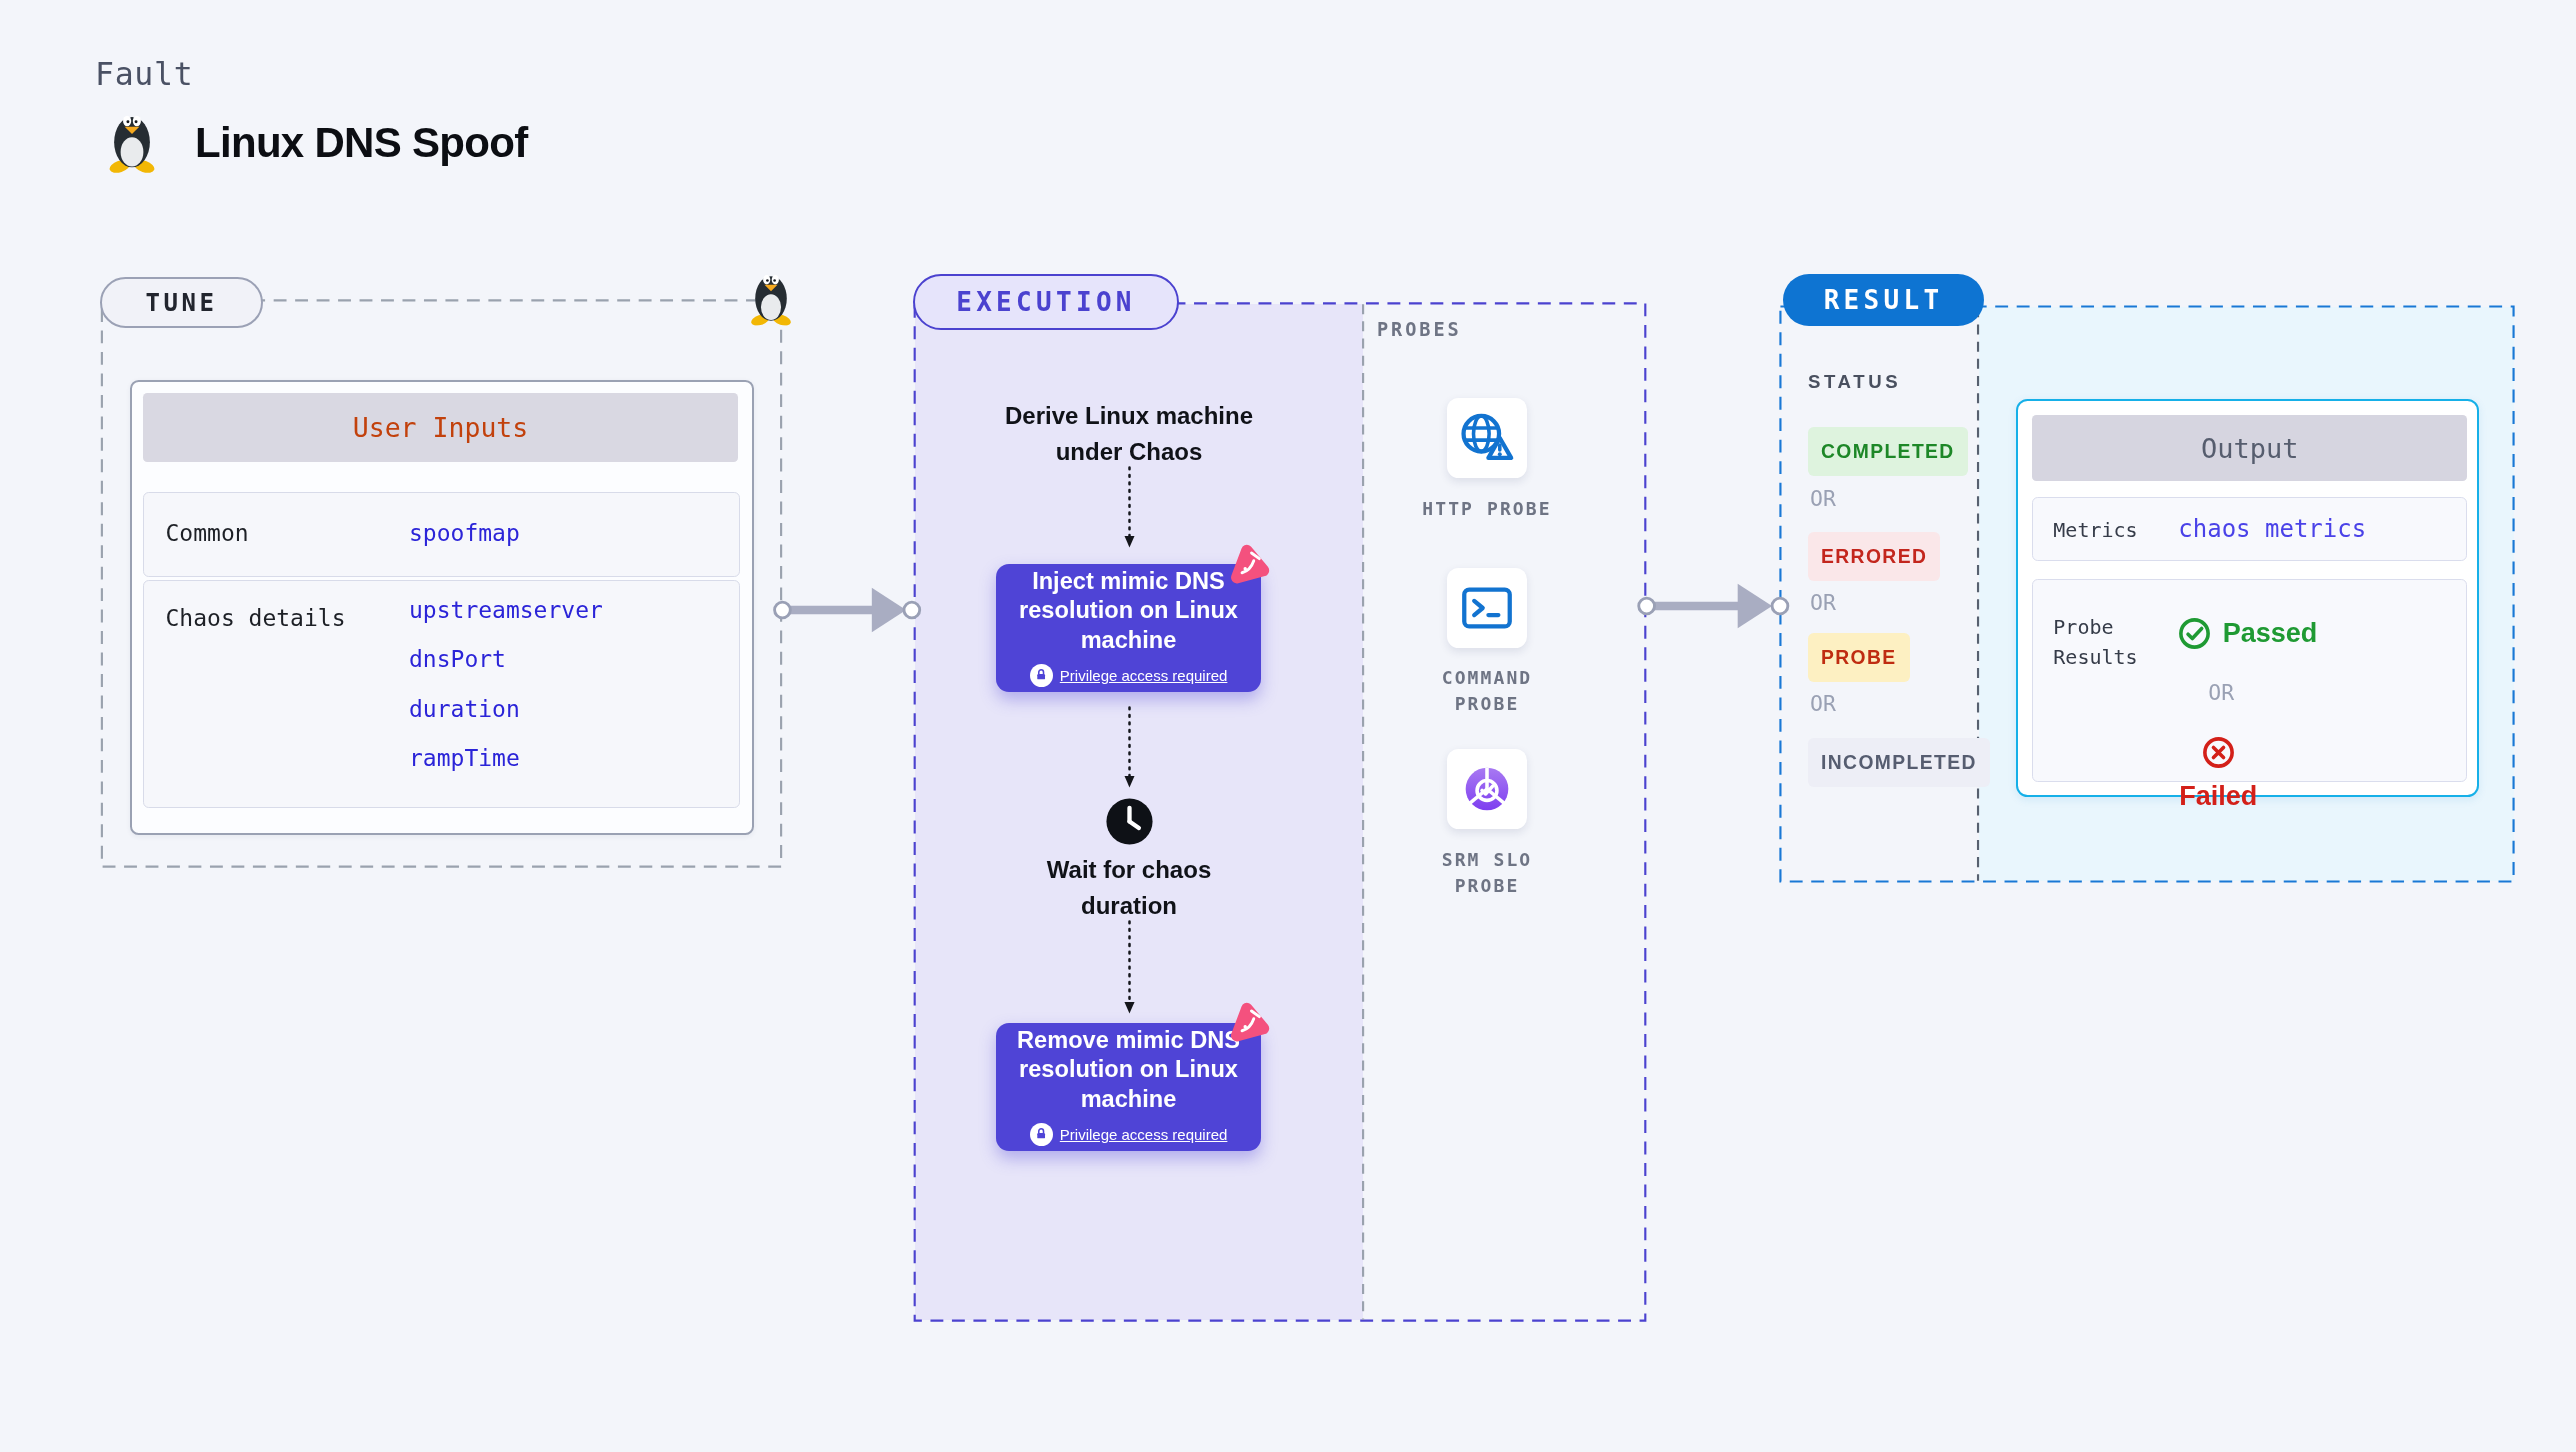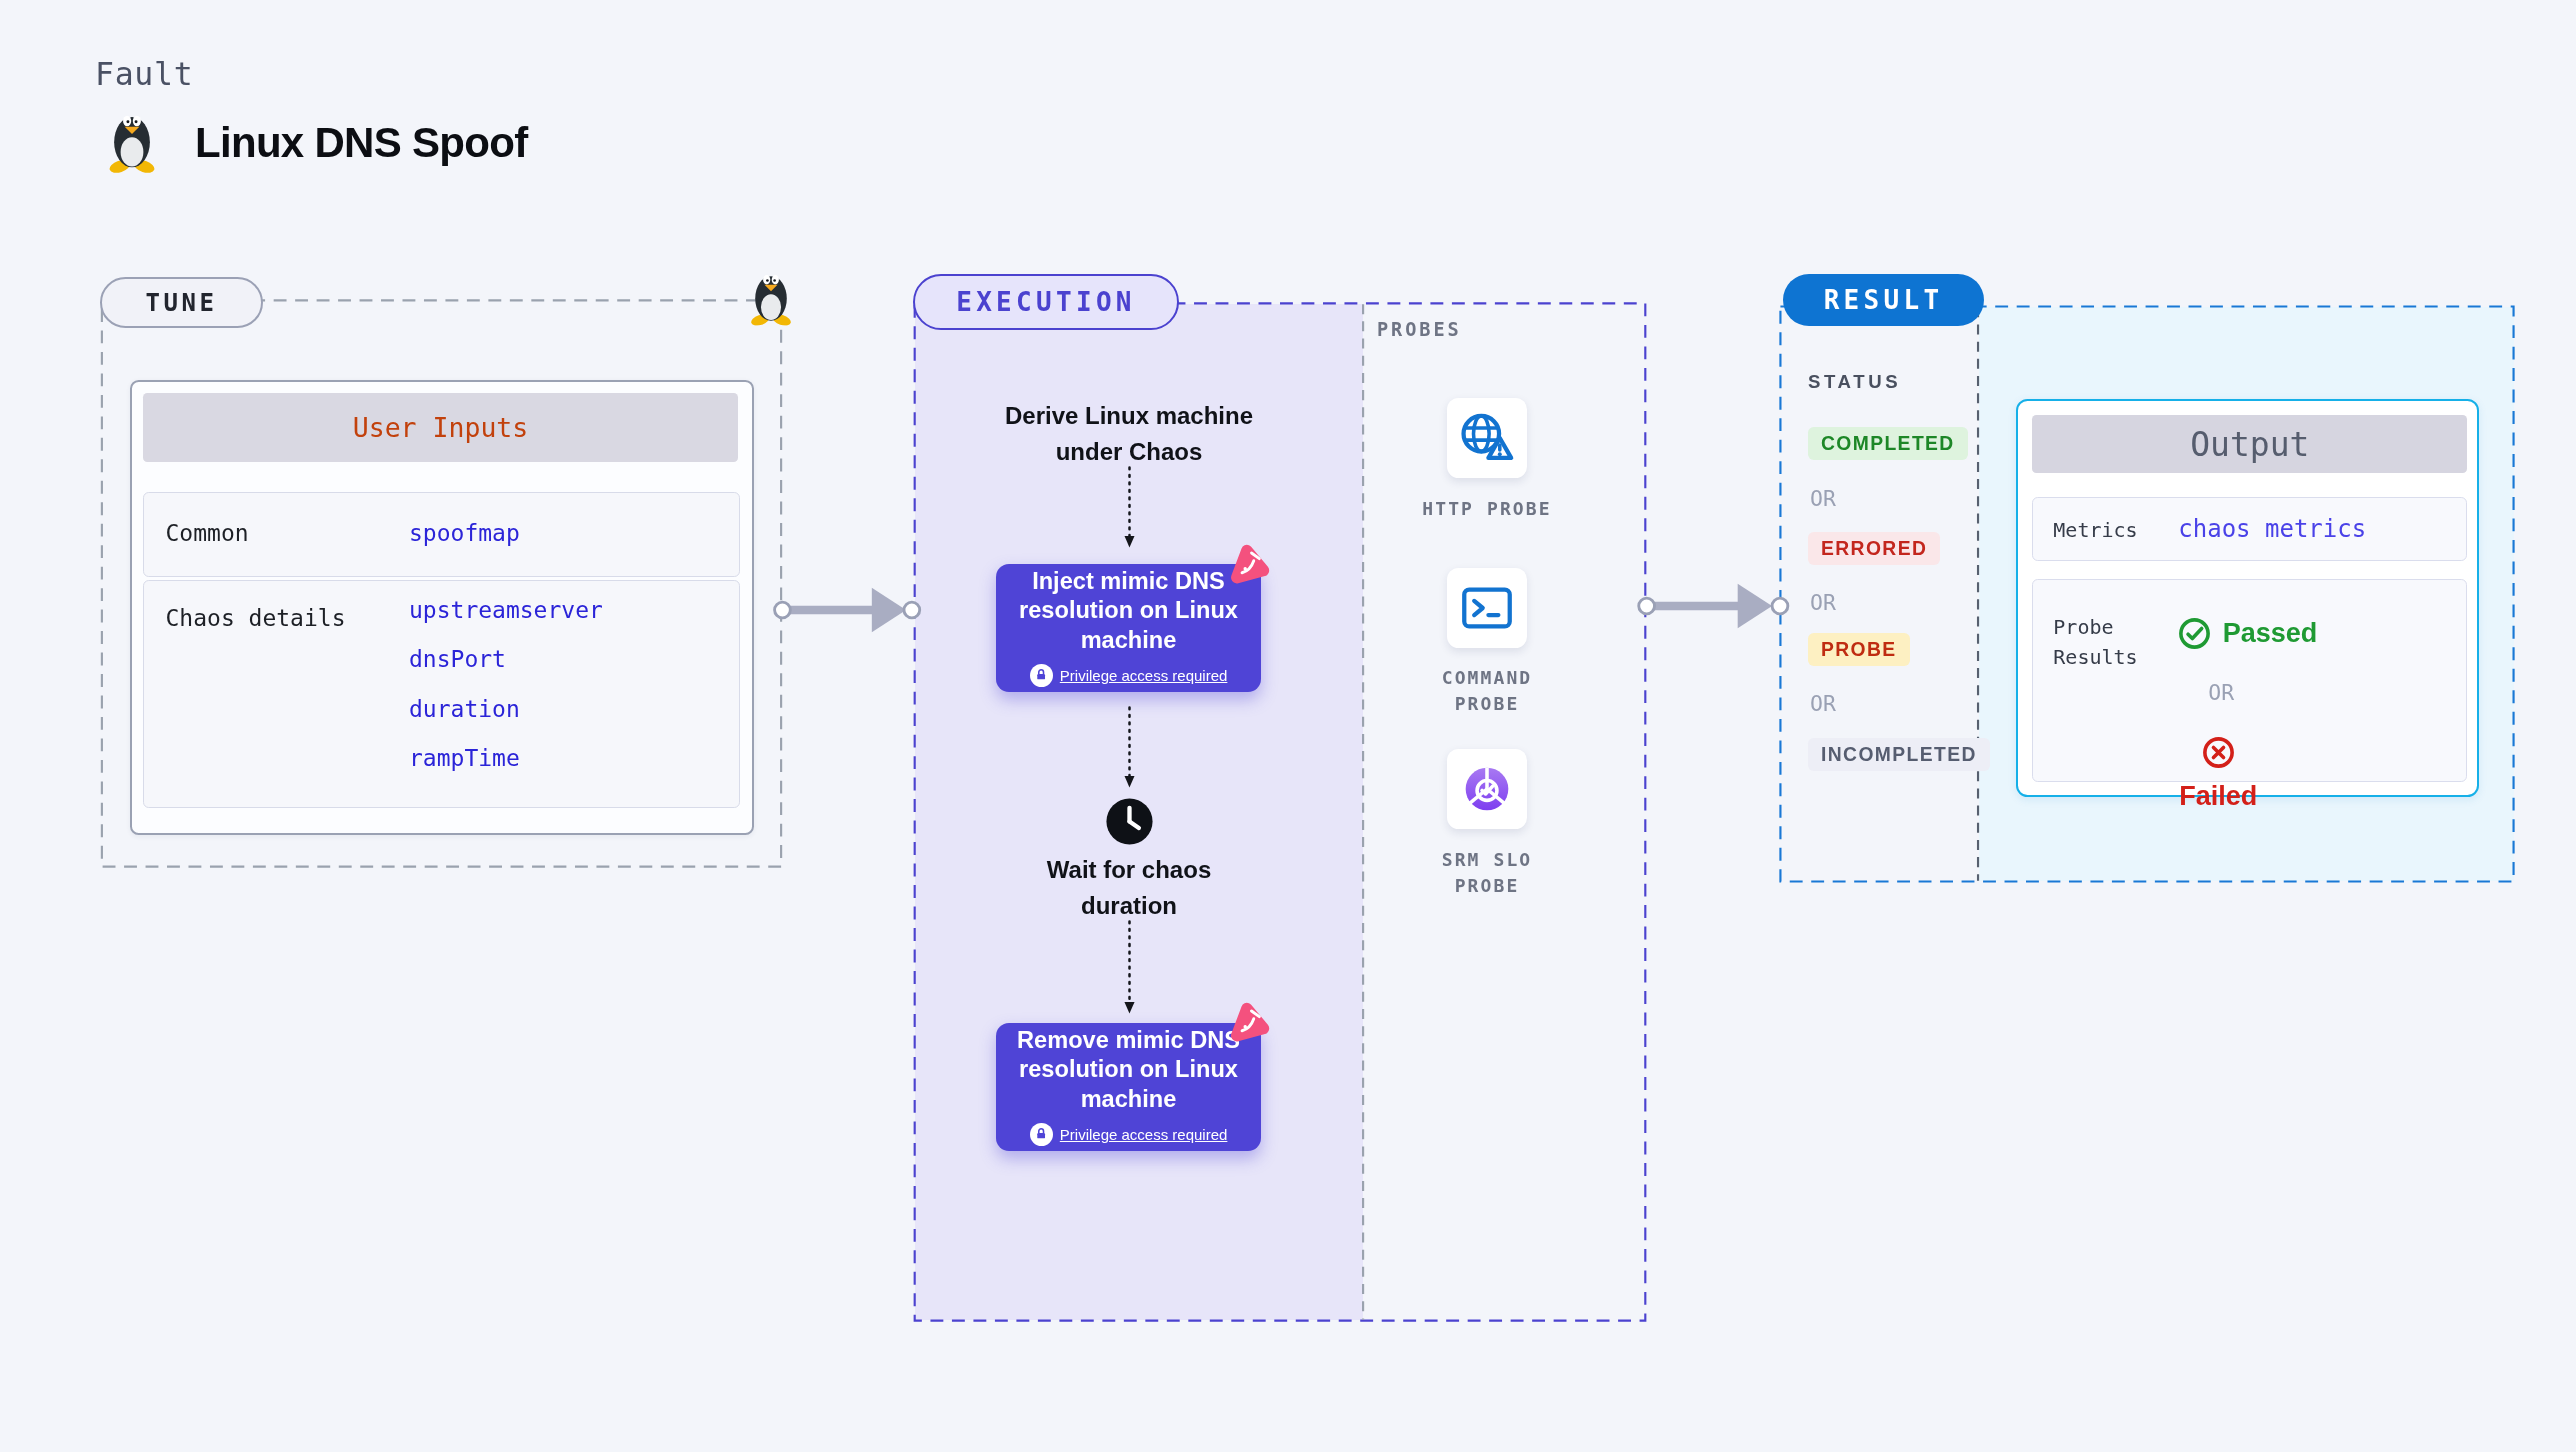--- a/index.html
+++ b/index.html
@@ -63,37 +63,37 @@
   .probes-heading{left:1377px;top:319px;font-size:18.6px;font-weight:700;color:#6e7484;
                   letter-spacing:2.9px;z-index:5;}
   .probe-card{width:80px;height:80px;background:#ffffff;border-radius:11.5px;z-index:5;
               box-shadow:0 3.6px 8.6px rgba(30,40,90,.10);display:flex;align-items:center;justify-content:center;}
   .probe-label{width:158px;text-align:center;font-family:"DejaVu Sans Mono",monospace;font-size:18px;
                font-weight:600;color:#6e7484;letter-spacing:2.1px;line-height:1.45;z-index:5;}
 
   
   .status-heading{left:1808px;top:371px;font-size:18.6px;font-weight:700;color:#49505f;
                   letter-spacing:3.6px;z-index:5;}
-  .badge{height:33px;display:inline-flex;align-items:center;border-radius:5.7px;padding:0 13px;
+  .badge{height:33px;display:inline-flex;align-items:center;border-radius:5.7px;padding:8px 13px;
          font-size:19.3px;font-weight:700;letter-spacing:1.4px;z-index:5;}
   .badge-completed{left:1808px;top:427px;background:#def3de;color:#1d8727;}
   .badge-errored{left:1808px;top:532px;background:#fae7e9;color:#c3261d;}
   .badge-queued{left:1808px;top:633px;background:#fdf0c2;color:#bf2c11;}
   .badge-incompleted{left:1808px;top:738px;background:#edeef6;color:#565d70;}
   .or{font-family:"DejaVu Sans Mono",monospace;font-size:21.5px;color:#9aa1b4;z-index:5;}
   .or-1{left:1810px;top:486px;}
   .or-2{left:1810px;top:590px;}
   .or-3{left:1810px;top:691px;}
 
   
   .output-box{left:2016px;top:399px;width:463px;height:398px;background:#ffffff;border:2.9px solid #16b0e8;
               border-radius:11.5px;box-sizing:border-box;z-index:5;box-shadow:0 2.9px 8.6px rgba(20,120,200,.10);}
-  .output-header{position:absolute;left:14.3px;top:14.3px;width:435px;height:58px;background:#d6d5e0;
+  .output-header{position:absolute;left:14.3px;top:14.3px;width:435px;height:66px;background:#d6d5e0;
                  border-radius:4.3px;display:flex;align-items:center;justify-content:center;
-                 font-size:33px;font-weight:500;color:#565d6e;}
+                 font-size:27px;font-weight:500;color:#565d6e;}
   .out-row{position:absolute;left:14.3px;width:435px;background:#f8f9fd;border:1.4px solid #dadded;
            border-radius:5.7px;box-sizing:border-box;}
   .out-row-metrics{top:96px;height:64px;}
   .out-row-probe{top:178px;height:203px;}
   .out-label{position:absolute;left:20px;font-size:20px;color:#363c49;line-height:1.5;}
   .metrics-value{position:absolute;left:145px;top:17px;font-size:24px;font-weight:500;color:#4a42e8;}
   .verdict{position:absolute;display:flex;align-items:center;gap:11.5px;font-size:27px;font-weight:700;}
   .verdict-pass{left:145px;top:37px;color:#1f9a33;}
   .verdict-fail{left:146px;top:156px;color:#d32019;flex-direction:column;}
   .or-probe{position:absolute;left:175px;top:100px;}

